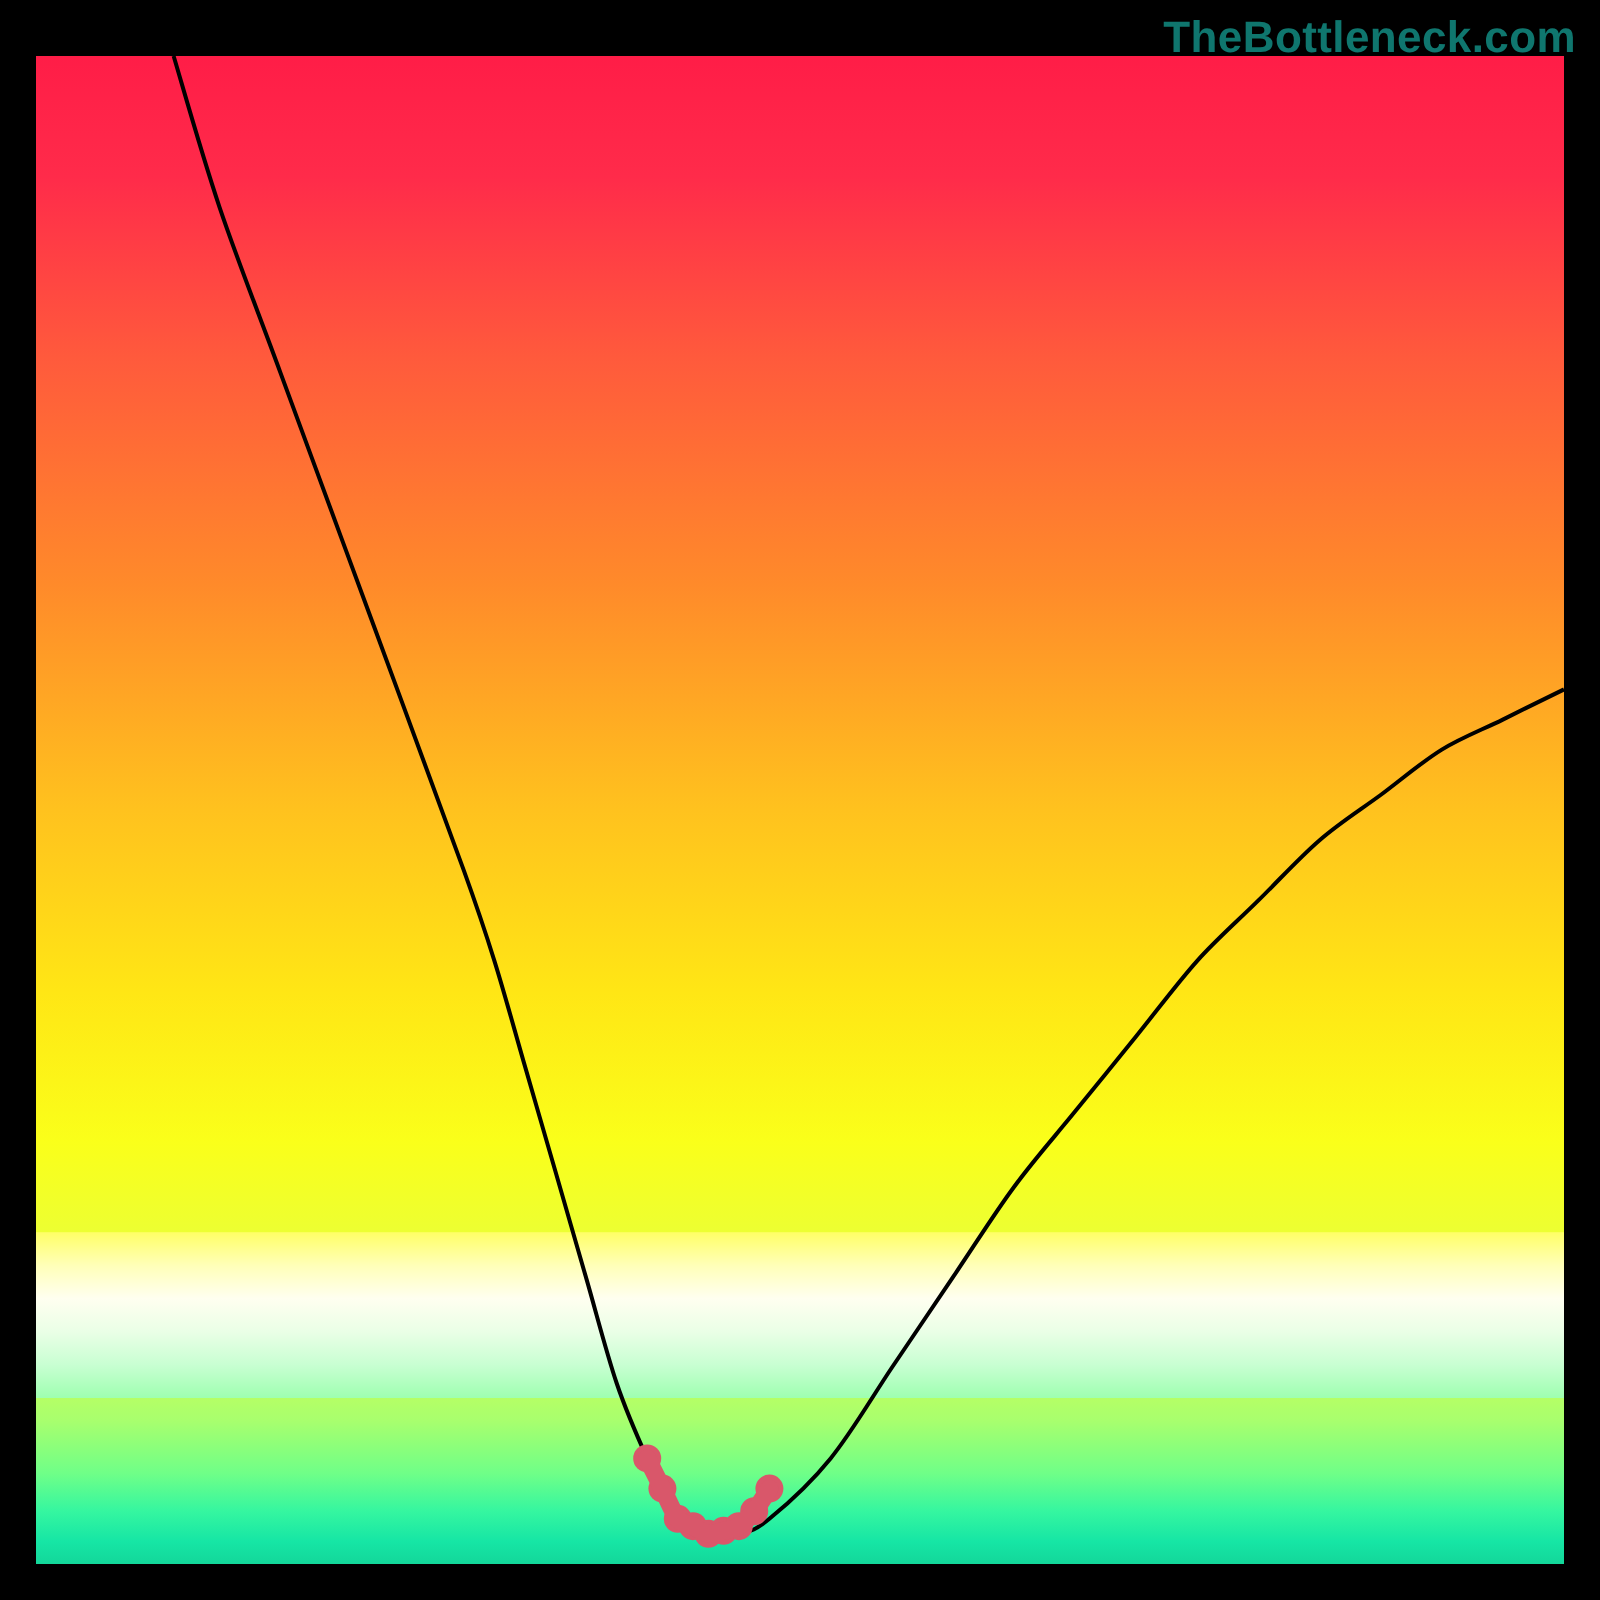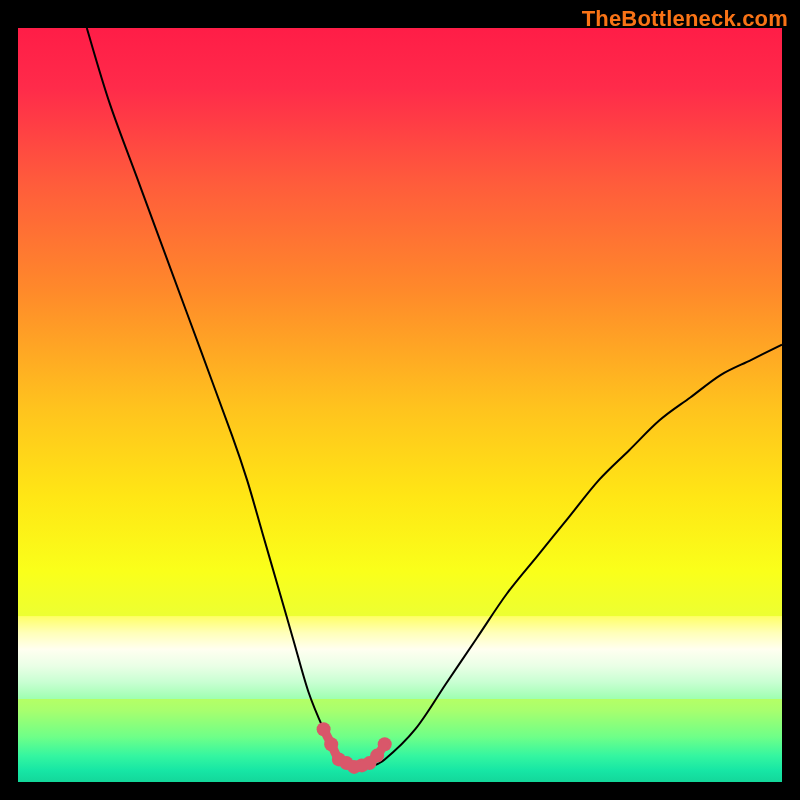--- a/index.html
+++ b/index.html
@@ -16,21 +16,21 @@
     left: 0;
     top: 0;
     width: 800px;
     height: 800px;
     background: #000;
   }
   .watermark {
     position: absolute;
     top: 6px;
     right: 12px;
-    color: #f97316;
+    color: #0f766e;
     font-size: 22px;
     font-weight: 600;
     letter-spacing: 0.2px;
     z-index: 50;
   }
   .plot {
     position: absolute;
     left: 18px;
     top: 28px;
     width: 764px;

